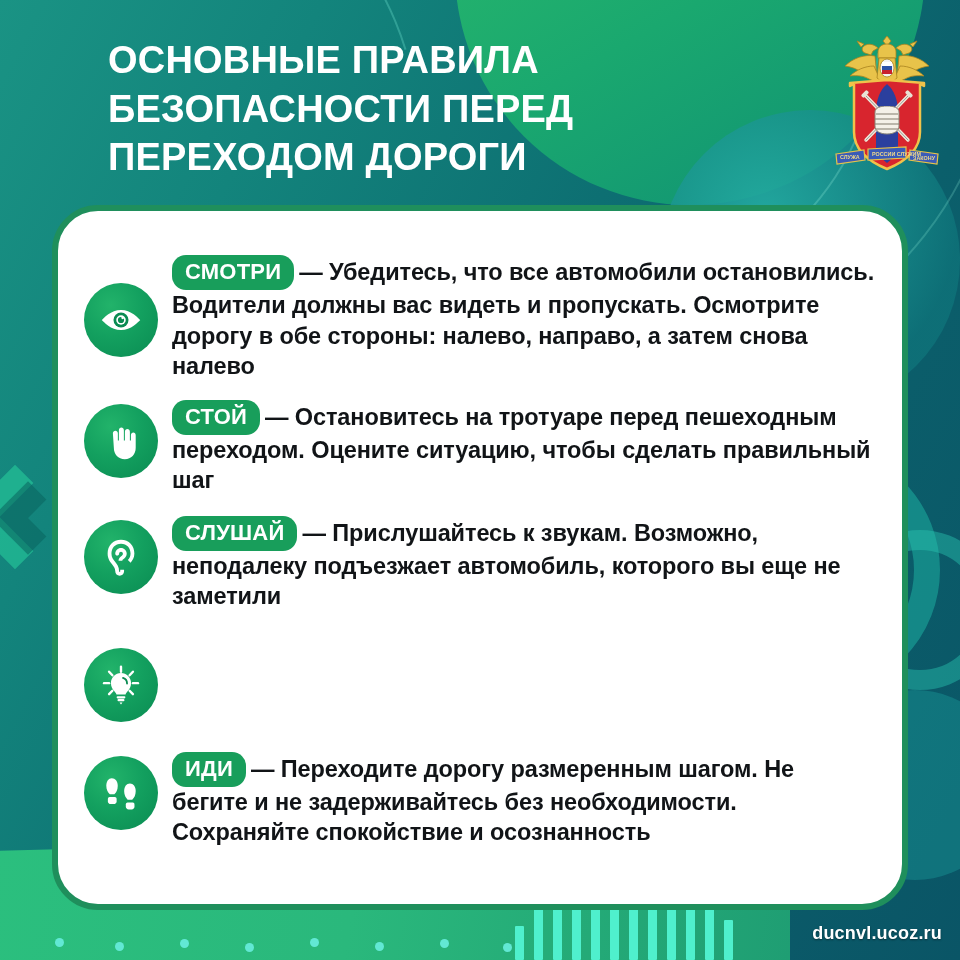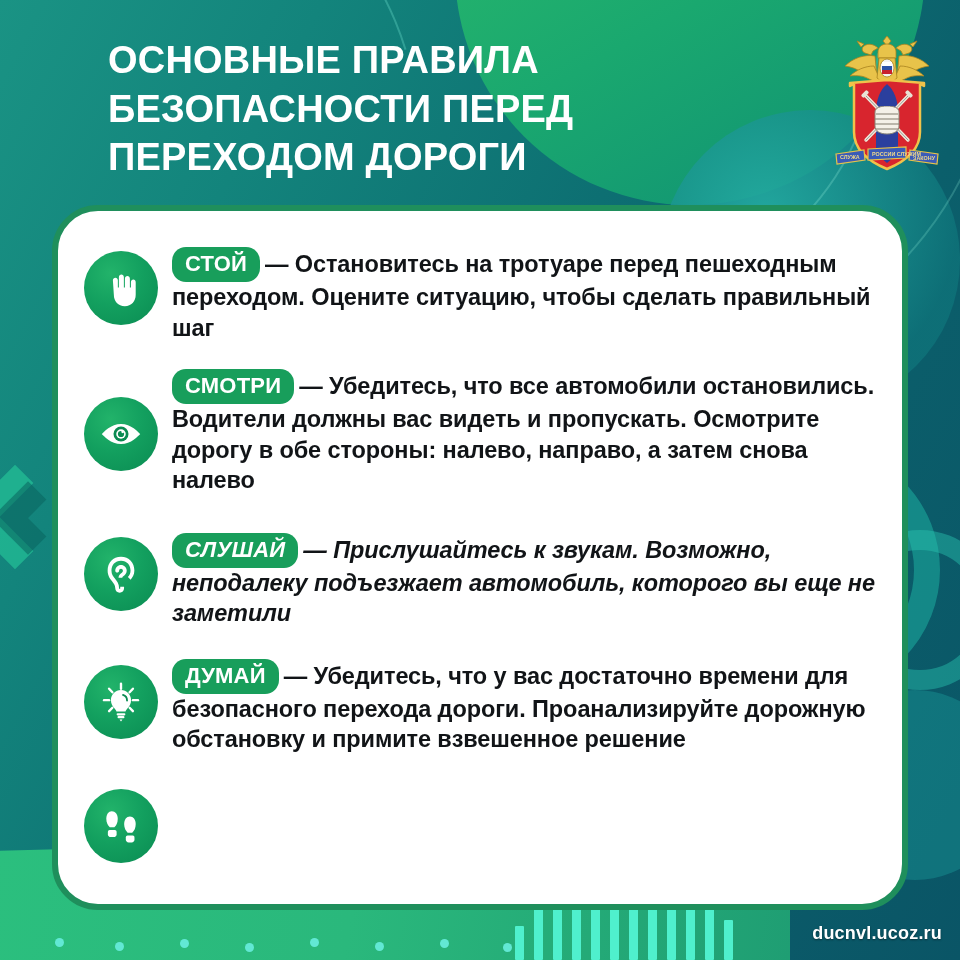--- a/index.html
+++ b/index.html
@@ -198,21 +198,21 @@
     border-radius: 14px;
     margin-right: 5px;
     vertical-align: 1px;
     letter-spacing: .2px;
   }
 
   
   .rule.r1 .rule-icon { margin-top: 6px; }
   .rule.r2 { margin-top: 8px; }
   .rule.r2 .rule-icon { margin-top: 30px; }
-  .rule.r3 { margin-top: 19px; font-style: italic; }
+  .rule.r3 { margin-top: 2px; }
   .rule.r3 .rule-icon { margin-top: 6px; }
   .rule.r4 { margin-top: 12px; }
   .rule.r5 { margin-top: 12px; }
   .rule.r5 .rule-icon { margin-top: 6px; }
 
   
   .watermark {
     position: absolute;
     right: 18px; bottom: 16px;
     color: #ffffff;
@@ -340,43 +340,43 @@
             <text x="85" y="132">ЗАКОНУ</text>
           </g>
         </g>
       </svg>
     </div>
   </div>
 
   <div class="card">
     <div class="rules">
 
-      <div class="rule r1">
-        <div class="rule-icon">
-          <svg viewBox="0 0 44 44" width="42" height="42" fill="#ffffff">
-            <path d="M13.5 14 c0 -1.6 1.2 -2.8 2.6 -2.8 c1.4 0 2.6 1.2 2.6 2.8 l0 7.5 l1.1 0 l0 -10.8 c0 -1.6 1.2 -2.8 2.6 -2.8 c1.4 0 2.6 1.2 2.6 2.8 l0 10.8 l1.1 0 l0 -9.2 c0 -1.6 1.2 -2.8 2.6 -2.8 c1.4 0 2.6 1.2 2.6 2.8 l0 9.2 l1.1 0 l0 -5.6 c0 -1.6 1.2 -2.8 2.5 -2.8 c1.4 0 2.5 1.2 2.5 2.8 l0 13.3 c0 6.9 -4.6 12 -11.4 12 c-6.9 0 -11.5 -5 -11.5 -12 z"></path>
-          </svg>
-        </div>
-        <div class="rule-body">
-          <span class="badge">СТОЙ</span><span>— Остановитесь на тротуаре перед пешеходным переходом. Оцените ситуацию, чтобы сделать правильный шаг</span>
-        </div>
-      </div>
-
       <div class="rule r2">
         <div class="rule-icon">
           <svg viewBox="0 0 48 48" width="44" height="44">
             <path d="M24 13 C13 13 5 22 3 24 C5 26 13 35 24 35 C35 35 43 26 45 24 C43 22 35 13 24 13 Z" fill="#ffffff"></path>
             <circle cx="24" cy="24" r="8.2" fill="#0a8b52"></circle>
             <circle cx="24" cy="24" r="5.2" fill="#ffffff"></circle>
             <circle cx="24" cy="24" r="3.4" fill="#0a8b52"></circle>
             <circle cx="25.8" cy="21.6" r="1.5" fill="#ffffff"></circle>
           </svg>
         </div>
         <div class="rule-body">
           <span class="badge">СМОТРИ</span><span>— Убедитесь, что все автомобили остановились. Водители должны вас видеть и пропускать. Осмотрите дорогу в обе стороны: налево, направо, а затем снова налево</span>
+        </div>
+      </div>
+
+      <div class="rule r1">
+        <div class="rule-icon">
+          <svg viewBox="0 0 44 44" width="42" height="42" fill="#ffffff">
+            <path d="M13.5 14 c0 -1.6 1.2 -2.8 2.6 -2.8 c1.4 0 2.6 1.2 2.6 2.8 l0 7.5 l1.1 0 l0 -10.8 c0 -1.6 1.2 -2.8 2.6 -2.8 c1.4 0 2.6 1.2 2.6 2.8 l0 10.8 l1.1 0 l0 -9.2 c0 -1.6 1.2 -2.8 2.6 -2.8 c1.4 0 2.6 1.2 2.6 2.8 l0 9.2 l1.1 0 l0 -5.6 c0 -1.6 1.2 -2.8 2.5 -2.8 c1.4 0 2.5 1.2 2.5 2.8 l0 13.3 c0 6.9 -4.6 12 -11.4 12 c-6.9 0 -11.5 -5 -11.5 -12 z"></path>
+          </svg>
+        </div>
+        <div class="rule-body">
+          <span class="badge">СТОЙ</span><span>— Остановитесь на тротуаре перед пешеходным переходом. Оцените ситуацию, чтобы сделать правильный шаг</span>
         </div>
       </div>
 
       <div class="rule r3">
         <div class="rule-icon">
           <svg viewBox="0 0 44 44" width="42" height="42">
             <path d="M22 4 C13.5 4 8 10.3 8 18.4 C8 24 10.5 27 12.6 29.6 C14.5 32 16 33.8 16 37 C16 39.6 18 41.6 20.6 41.6 C23.2 41.6 25.2 39.6 25.2 37 L25.2 35.4 L21.2 35.4 L21.2 37 C21.2 37.4 21 37.6 20.6 37.6 C20.2 37.6 20 37.4 20 37 C20 32.4 17.9 29.7 15.8 27.1 C13.8 24.7 12 22.6 12 18.4 C12 12.5 15.8 8 22 8 C28.2 8 32 12.5 32 18.4 C32 21.5 30.8 23.4 29.2 25.2 L32.1 27.9 C34.1 25.7 36 22.8 36 18.4 C36 10.3 30.5 4 22 4 Z" fill="#ffffff"></path>
             <path d="M22 12.5 C18.7 12.5 16 15.2 16 18.5 C16 19.6 16.9 20.5 18 20.5 C19.1 20.5 20 19.6 20 18.5 C20 17.4 20.9 16.5 22 16.5 C23.1 16.5 24 17.4 24 18.5 C24 19.6 23.3 20.2 22.2 21.1 C21 22 19.4 23.3 19.4 25.8 L23.4 25.8 C23.4 25.1 23.8 24.7 24.7 24 C26 23 28 21.4 28 18.5 C28 15.2 25.3 12.5 22 12.5 Z" fill="#ffffff"></path>
           </svg>
         </div>
@@ -397,36 +397,36 @@
               <line x1="11" y1="34" x2="14.6" y2="30.3"></line>
               <line x1="37" y1="34" x2="33.4" y2="30.3"></line>
             </g>
             <path d="M24 11 C17.9 11 13 15.9 13 22 C13 26 15.1 28.6 16.8 30.7 C18 32.2 18.8 33.2 19 34.4 L29 34.4 C29.2 33.2 30 32.2 31.2 30.7 C32.9 28.6 35 26 35 22 C35 15.9 30.1 11 24 11 Z" fill="#ffffff"></path>
             <rect x="19.2" y="36.2" width="9.6" height="2.4" rx="1.2" fill="#ffffff"></rect>
             <rect x="20.2" y="39.4" width="7.6" height="2.3" rx="1.15" fill="#ffffff"></rect>
             <path d="M22.4 43.2 L25.6 43.2 L24 45.4 Z" fill="#ffffff"></path>
             <path d="M26.2 16.3 C29 17.2 30.6 19.6 30.6 22.4" fill="none" stroke="#0a8b52" stroke-width="2" stroke-linecap="round"></path>
           </svg>
         </div>
-        <div class="rule-body">
-          <span class="badge">ДУМАЙ</span><span>— Убедитесь, что у вас достаточно времени для безопасного перехода дороги. Проанализируйте дорожную обстановку и примите взвешенное решение</span>
-        </div>
       </div>
 
       <div class="rule r5">
         <div class="rule-icon">
           <svg viewBox="0 0 48 48" width="42" height="42" fill="#ffffff">
 
             <path d="M13.5 7 C17.4 7 20.3 10.6 20.3 15.6 C20.3 20 18.8 23.5 16.4 25.4 L11.2 25.4 C9 23.5 7.2 20 7.2 15.6 C7.2 10.6 9.8 7 13.5 7 Z"></path>
             <path d="M11 28.6 L17 28.6 C18.2 28.6 19 29.6 19 30.9 L19 33.6 C19 35.3 17.6 36.6 15.8 36.6 L12.2 36.6 C10.4 36.6 9 35.3 9 33.6 L9 30.9 C9 29.6 9.9 28.6 11 28.6 Z"></path>
 
             <path d="M34.2 13.2 C38 13.2 40.8 16.8 40.8 21.8 C40.8 26.2 39.2 29.8 36.8 31.6 L31.6 31.6 C29.4 29.8 27.6 26.2 27.6 21.8 C27.6 16.8 30.3 13.2 34.2 13.2 Z"></path>
             <path d="M31.5 34.8 L37.5 34.8 C38.6 34.8 39.4 35.8 39.4 37 L39.4 39.8 C39.4 41.5 38 42.8 36.2 42.8 L32.7 42.8 C30.9 42.8 29.5 41.5 29.5 39.8 L29.5 37 C29.5 35.8 30.4 34.8 31.5 34.8 Z"></path>
           </svg>
         </div>
+        <div class="rule-body">
+          <span class="badge">ИДИ</span><span>— Переходите дорогу размеренным шагом. Не бегите и не задерживайтесь без необходимости. Сохраняйте спокойствие и осознанность</span>
+        </div>
       </div>
 
     </div>
   </div>
 
   <div class="watermark">ducnvl.ucoz.ru</div>
 
 </div>
 
 </body></html>

